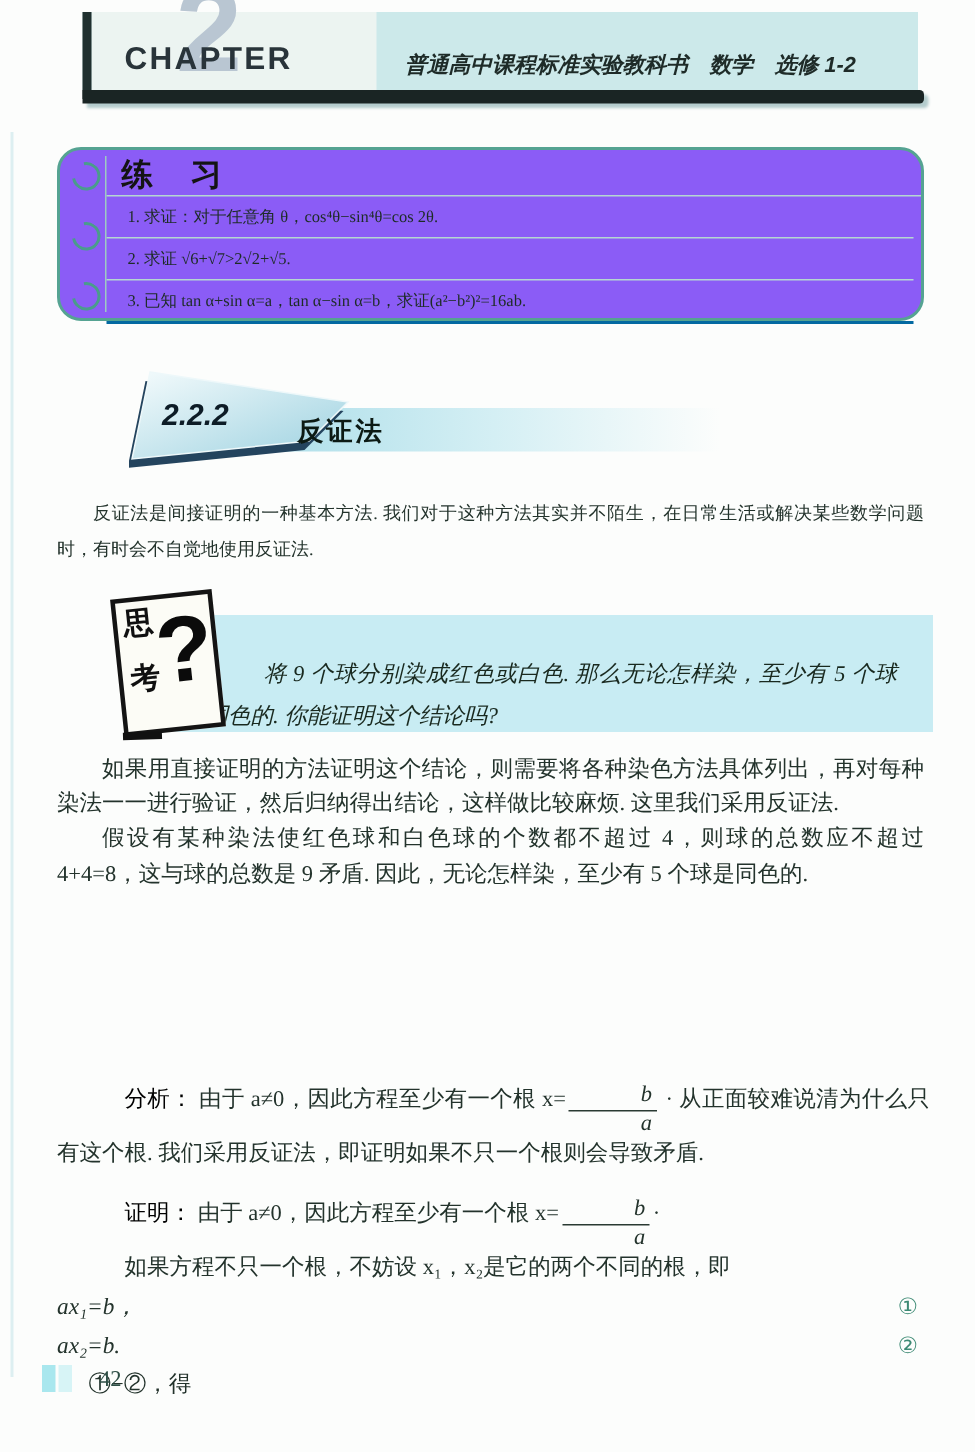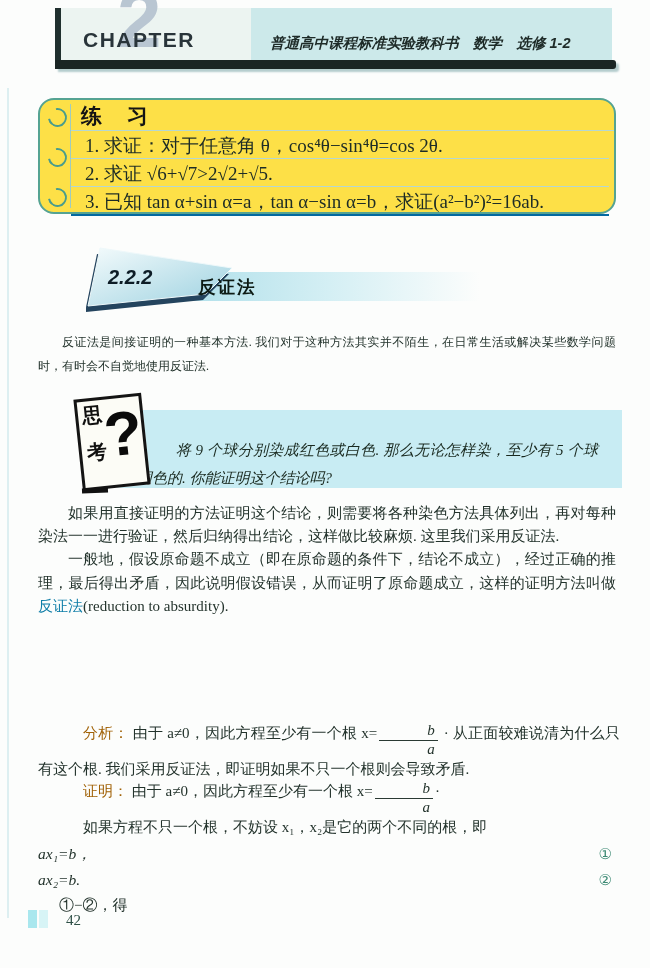--- a/index.html
+++ b/index.html
@@ -16,29 +16,29 @@
                color:#b9c6d2;z-index:1;}
   .chapter-label{position:absolute;left:28px;top:20px;font:bold 21px "Liberation Sans",sans-serif;
                letter-spacing:1.5px;color:#29343a;z-index:2;}
   .book-title{position:absolute;left:215px;top:26px;width:335px;text-align:left;
               font:bold italic 14.5px "Liberation Sans",sans-serif;color:#1e2b28;}
   .header-bar{position:absolute;left:0;top:52px;width:561px;height:9px;background:#1a2524;
               border-radius:0 3px 3px 0;box-shadow:3px 3px 2px #b4cccd;}
 
   
   .exercise-box{position:absolute;left:38px;top:98px;width:574px;height:112px;
-                border:2px solid #55a392;border-radius:16px;background:#fde047;}
+                border:2px solid #55a392;border-radius:16px;background:#8b5cf6;}
   .ex-margin-line{position:absolute;left:30px;top:4px;bottom:4px;width:1px;background:#9ecbc1;}
   .ring{position:absolute;left:8px;width:15px;height:15px;border:2.5px solid #4a9c8c;
         border-radius:50%;border-left-color:transparent;transform:rotate(35deg);}
   .ring.r1{top:8px;} .ring.r2{top:48px;} .ring.r3{top:88px;}
   .ex-head{margin-left:31px;height:28px;border-bottom:1px solid #b5d7d1;
            font-weight:bold;font-size:21px;color:#141414;padding:2px 0 0 10px;
            font-family:"Liberation Sans",sans-serif;letter-spacing:2px;}
-  .ex-row{margin-left:31px;margin-right:5px;height:26px;line-height:27px;font-size:19px;
+  .ex-row{margin-left:31px;margin-right:5px;height:26px;line-height:27px;font-size:11px;
           border-bottom:1px solid #b5d7d1;padding:1px 0 0 14px;color:#1d2c26;white-space:nowrap;}
   .ex-row.last{border-bottom:2px solid #0369a1;}
 
   
   .section{position:absolute;left:86px;top:246px;width:520px;height:68px;}
   .section-band{position:absolute;left:58px;top:26px;width:336px;height:29px;
       background:linear-gradient(90deg,#a6dbe7 0%,#d4eff4 55%,rgba(255,255,255,0) 100%);}
   .pennant{position:absolute;left:0;top:0;}
   .section-num{position:absolute;left:22px;top:20px;font:bold italic 20px "Liberation Sans",sans-serif;
                color:#0d1c26;}
@@ -64,23 +64,23 @@
   
   .bodytext{position:absolute;left:38px;top:502px;width:578px;font-size:15px;line-height:23.2px;
             text-align:justify;color:#23332c;}
   .bodytext p{margin:0;text-indent:2em;}
   .term{color:#0e7da7;}
 
   
   .example{position:absolute;left:38px;top:686px;width:578px;font-size:15px;color:#23332c;}
   .ex-label{color:#35a2c6;border-right:1px solid #8ccade;padding-right:7px;margin-right:10px;}
   .labeled{font-size:15px;line-height:23.2px;text-align:justify;color:#23332c;}
-  .blue-label{color:#a16207;}
+  .blue-label{color:#000000;}
   .analysis{position:absolute;left:38px;top:722px;width:582px;text-indent:3em;}
-  .proof{position:absolute;left:38px;top:780px;width:582px;}
+  .proof{position:absolute;left:38px;top:798px;width:582px;}
   .proof-line{ text-indent:3em;}
   .frac{display:inline-block;vertical-align:-1.05em;text-align:center;font-style:italic;
         line-height:1.05;padding:0 2px;}
   .frac .num{display:block;border-bottom:1px solid #2a3a33;padding:0 3px 1px;}
   .frac .den{display:block;padding-top:1px;}
   .eqs{position:relative;width:100%;margin-top:2px;}
   .eq-line{position:relative;text-align:left;height:26px;line-height:26px;}
   .eq-line i{font-size:15.5px;}
   .eq-ref{position:absolute;right:8px;top:0;color:#3d8a74;font-style:normal;}
   .conclusion{text-indent:1.4em;margin-top:1px;}
@@ -141,21 +141,21 @@
     <div class="think-icon">
       <span class="c1">思</span>
       <span class="c2">考</span>
       <span class="qm">?</span>
       <span class="base"></span>
     </div>
   </div>
 
   <div class="bodytext">
     <p>如果用直接证明的方法证明这个结论，则需要将各种染色方法具体列出，再对每种染法一一进行验证，然后归纳得出结论，这样做比较麻烦. 这里我们采用反证法.</p>
-    <p><span>一般地，假设原命题不成立（即在原命题的条件下，结论不成立），经过正确的推理，最后得出矛盾，因此说明假设错误，从而证明了原命题成立，这样的证明方法叫做</span><span class="term">反证法</span><span>(reduction to absurdity).</span></p>
+    <p>假设有某种染法使红色球和白色球的个数都不超过 4，则球的总数应不超过 4+4=8，这与球的总数是 9 矛盾. 因此，无论怎样染，至少有 5 个球是同色的.</p>
   </div>
 
 
   <div class="analysis labeled">
     <span class="blue-label">分析：</span>
     <span>由于 a≠0，因此方程至少有一个根 x=</span><span class="frac"><span class="num">b</span><span class="den">a</span></span>
     <span>· 从正面较难说清为什么只有这个根. 我们采用反证法，即证明如果不只一个根则会导致矛盾.</span>
   </div>
 
   <div class="proof labeled">

